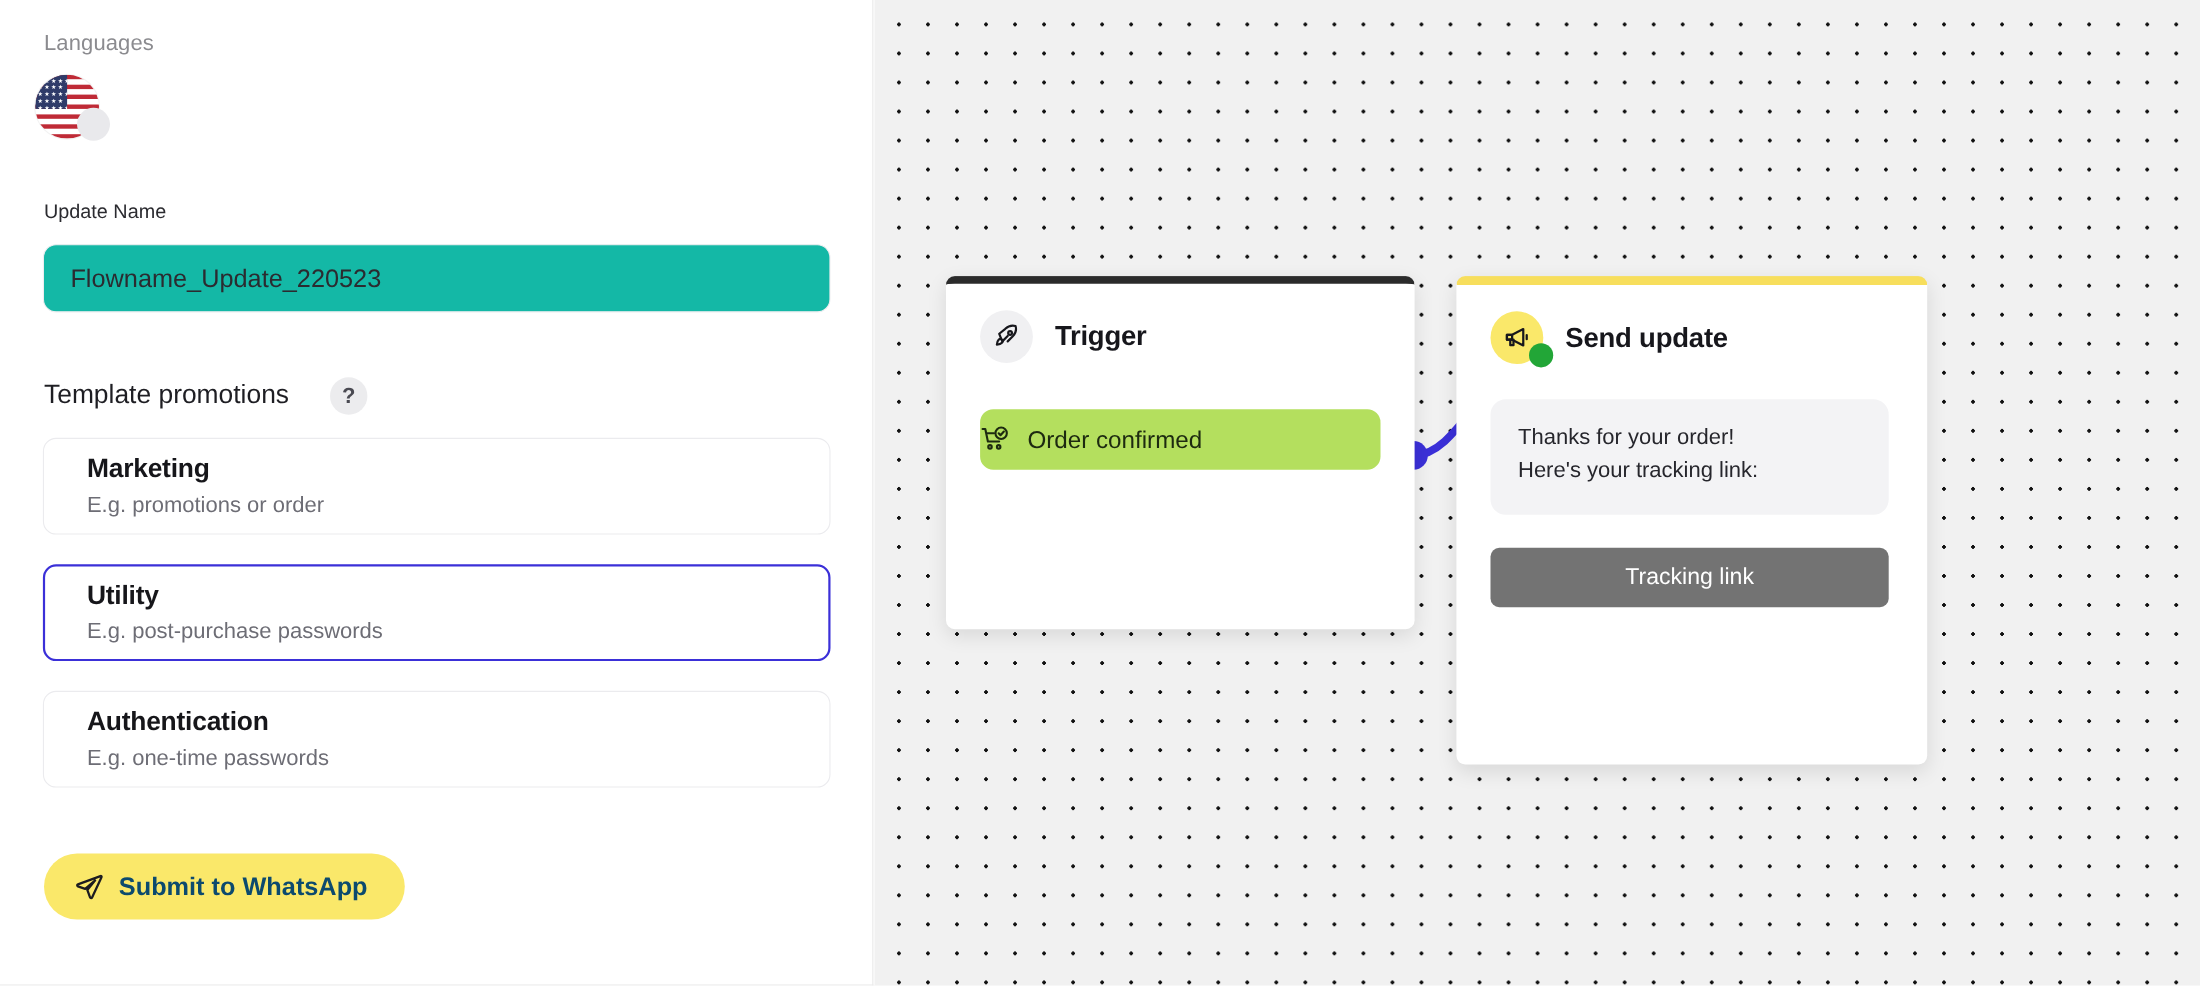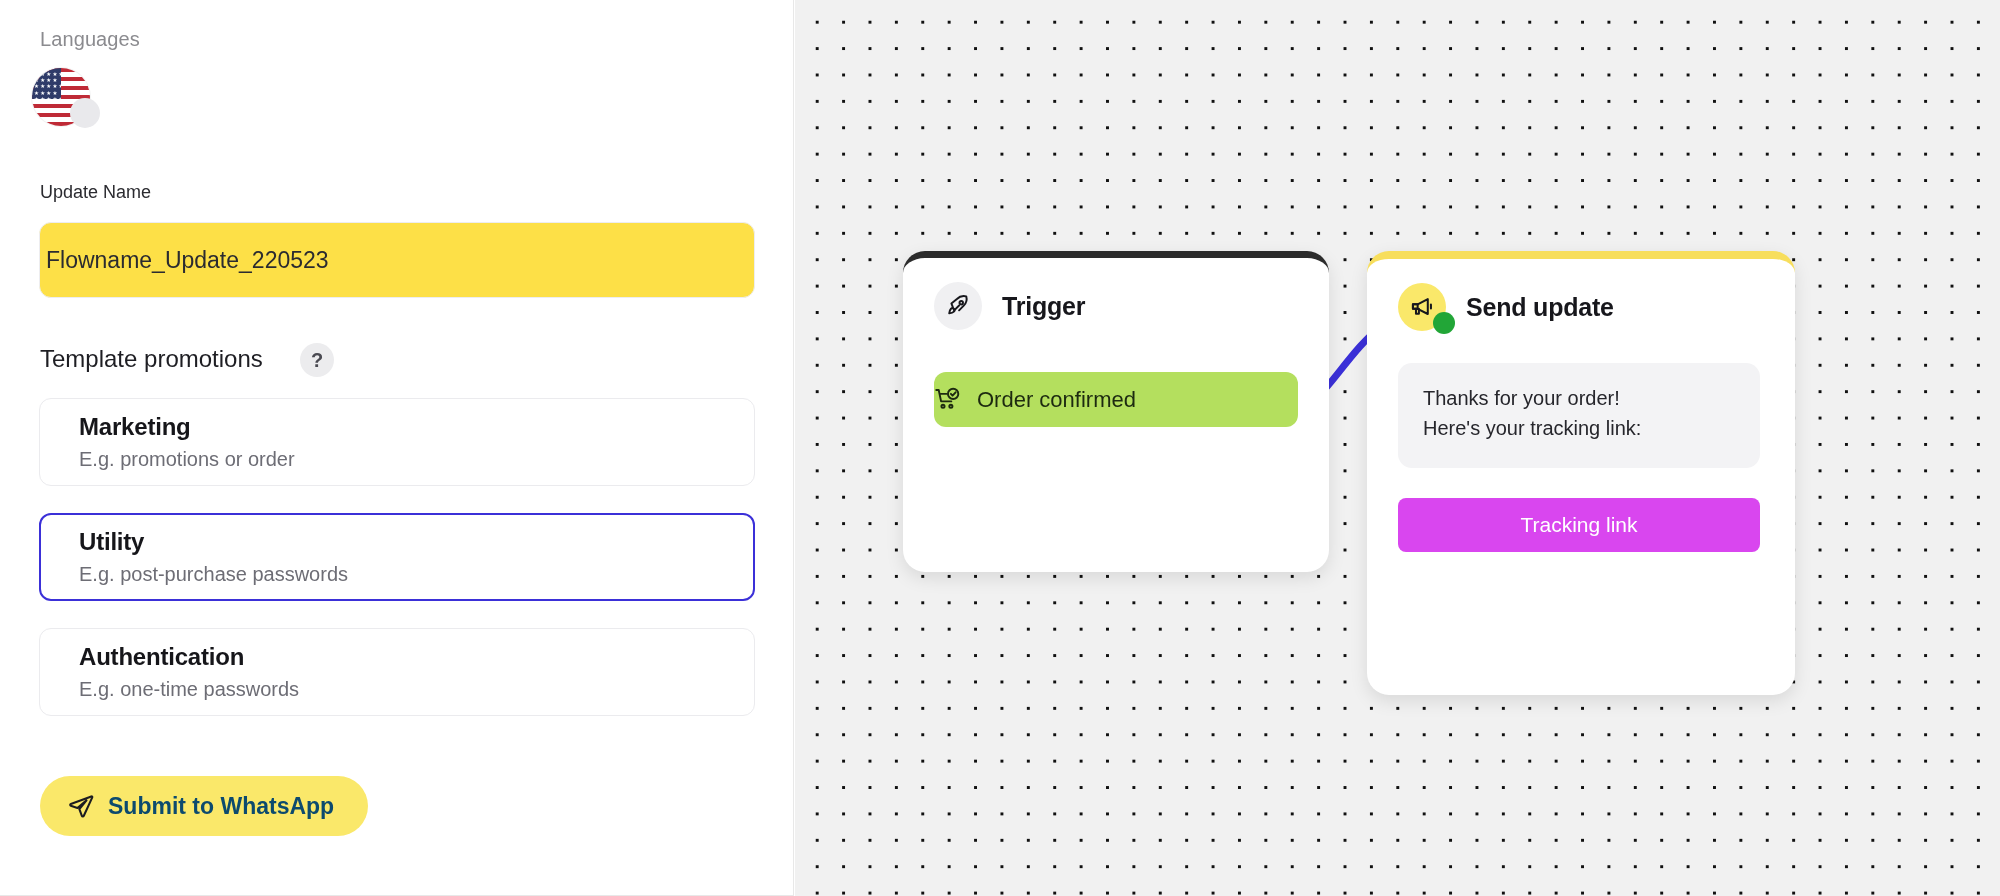--- a/index.html
+++ b/index.html
@@ -46,27 +46,27 @@
     position:absolute; left:38px; top:30px; width:30px; height:30px;
     border-radius:50%; background:#e9e9ec;
   }
 
   .lbl-update-name{
     position:absolute; left:40px; top:182px;
     font-size:18px; color:#2b2b30;
   }
   #update-name-input{
     position:absolute; left:39px; top:222px;
-    width:716px; height:76px;
-    background:#fde047;
+    width:716px; height:62px;
+    background:#14b8a6;
     border:1px solid #ededf0;
     border-radius:12px;
     font-family:"Liberation Sans", sans-serif;
     font-size:23px; color:#2b2b30;
-    padding:0 6px;
+    padding:0 24px;
     outline:none;
   }
 
   .lbl-template-cats{
     position:absolute; left:40px; top:345px;
     font-size:24px; color:#1e1e23;
   }
   #help-icon{
     position:absolute; left:300px; top:343px;
     width:34px; height:34px; border-radius:50%;
@@ -110,23 +110,22 @@
     background-color:#f1f1f1;
     background-image:radial-gradient(#111 1.6px, transparent 1.7px);
     background-size:26.4px 26.4px;
     background-position:9px 9px;
     overflow:hidden;
   }
 
   .node{
     position:absolute;
     background:#ffffff;
-    border-radius:22px;
+    border-radius:8px;
     box-shadow:0 6px 18px rgba(0,0,0,.10);
-    margin-left:43px;
   }
   #node-trigger{
     left:65px; top:251px; width:426px; height:321px;
     border-top:7px solid #2b2b2b;
   }
   #node-send{
     left:529px; top:251px; width:428px; height:444px;
     border-top:8px solid #f7de5c;
   }
 
@@ -156,21 +155,21 @@
     position:absolute; left:31px; top:104px;
     width:362px; height:105px;
     background:#f3f3f5; border-radius:14px;
     padding:20px 0 0 25px;
   }
   .msg-line{ font-size:20px; color:#26262c; line-height:30px; }
 
   #tracking-btn{
     position:absolute; left:31px; top:239px;
     width:362px; height:54px;
-    background:#d946ef; border:none; border-radius:8px;
+    background:#737373; border:none; border-radius:8px;
     font-family:"Liberation Sans", sans-serif;
     font-size:21px; color:#ffffff; cursor:pointer;
   }
 
   #edge-layer{ position:absolute; left:0; top:0; width:1205px; height:896px; pointer-events:none; }
 </style>
 </head>
 <body>
 
 <div id="left-panel">

